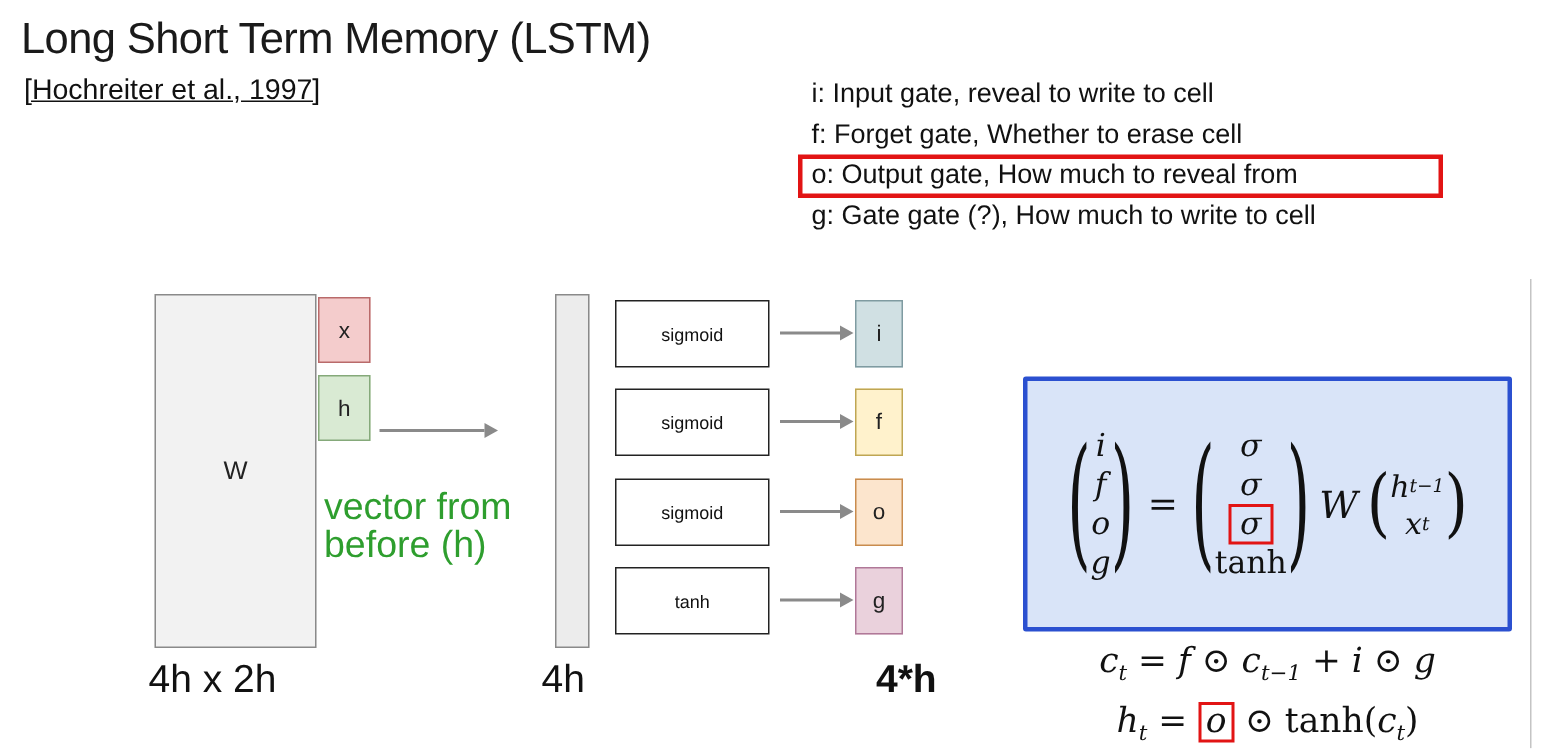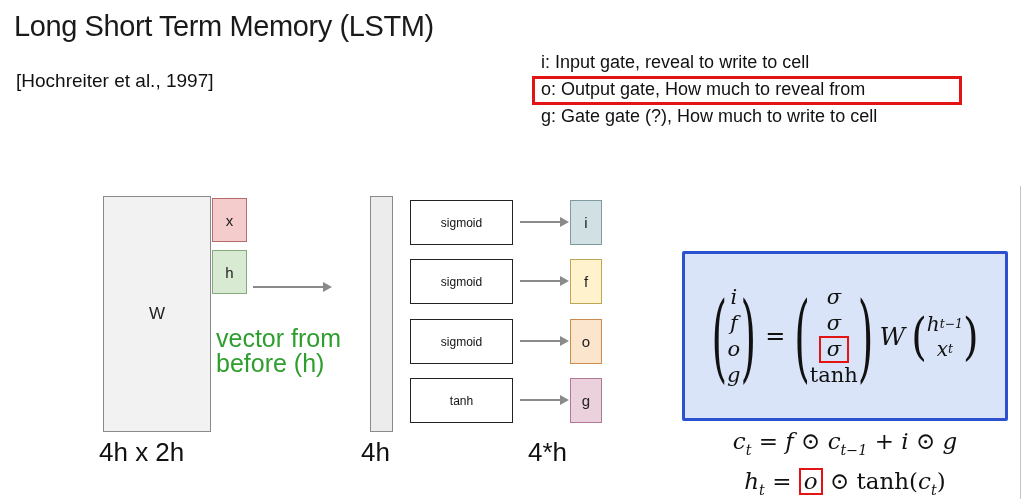--- a/index.html
+++ b/index.html
@@ -12,22 +12,22 @@
     color: #111;
     overflow: hidden;
   }
 
   
   .title {
     position: absolute; left: 14px; top: 10px;
     font-size: 29px; font-weight: 400; letter-spacing: -0.4px; color: #1a1a1a;
   }
   .citation {
-    position: absolute; left: 16px; top: 70px;
-    font-size: 19px; color: #111;
+    position: absolute; left: 16px; top: 50px;
+    font-size: 19px; color: #111; text-decoration: underline;
   }
 
   
   .legend { position: absolute; left: 541px; top: 49px; width: 470px; font-size: 18px; }
   .legend-line { position: relative; height: 27px; line-height: 27px; white-space: nowrap; }
   .legend-term { }
   .legend-line.boxed::before {
     content: ""; position: absolute; left: -9px; top: 0px;
     width: 424px; height: 23px;
     border: 3px solid var(--highlight-red, #e21414);
@@ -54,21 +54,21 @@
     font-size: 19.5px; line-height: 25px; color: var(--text-red, #d01616);
   }
   .vec-before {
     position: absolute; left: 216px; top: 326px; width: 140px;
     font-size: 25px; line-height: 25px; color: var(--text-green, #2e9e2e);
   }
 
   .dim-label { position: absolute; font-size: 26px; color: #111; }
   .dims-w   { left: 99px;  top: 437px; }
   .dims-mid { left: 361px; top: 437px; }
-  .dims-out { left: 528px; top: 437px; }
+  .dims-out { left: 584px; top: 437px; font-weight: bold; }
 
   
   .stack-bar {
     position: absolute; left: 370px; top: 196px; width: 21px; height: 234px;
     background: #ececec; border: 1px solid #8a8a8a;
   }
   .act-box {
     position: absolute; left: 410px; width: 101px; height: 43px;
     background: #ffffff; border: 1.4px solid #222;
     display: flex; align-items: center; justify-content: center;
@@ -134,20 +134,21 @@
 </head>
 <body>
 
 <div class="slide">
 
   <div class="title">Long Short Term Memory (LSTM)</div>
   <div class="citation">[Hochreiter et al., 1997]</div>
 
   <div class="legend">
     <div class="legend-line"><span>i: </span><span class="legend-term">Input gate</span><span>, reveal to write to cell</span></div>
+    <div class="legend-line"><span>f: </span><span class="legend-term">Forget gate</span><span>, Whether to erase cell</span></div>
     <div class="legend-line boxed"><span>o: </span><span class="legend-term">Output gate</span><span>, How much to reveal from</span></div>
     <div class="legend-line"><span>g: </span><span class="legend-term">Gate gate</span><span> (?), How much to write to cell</span></div>
   </div>
 
   <div class="w-rect">
       <span>W</span>
     </div>
   <div class="small-box x-box">
       <span>x</span>
     </div>

